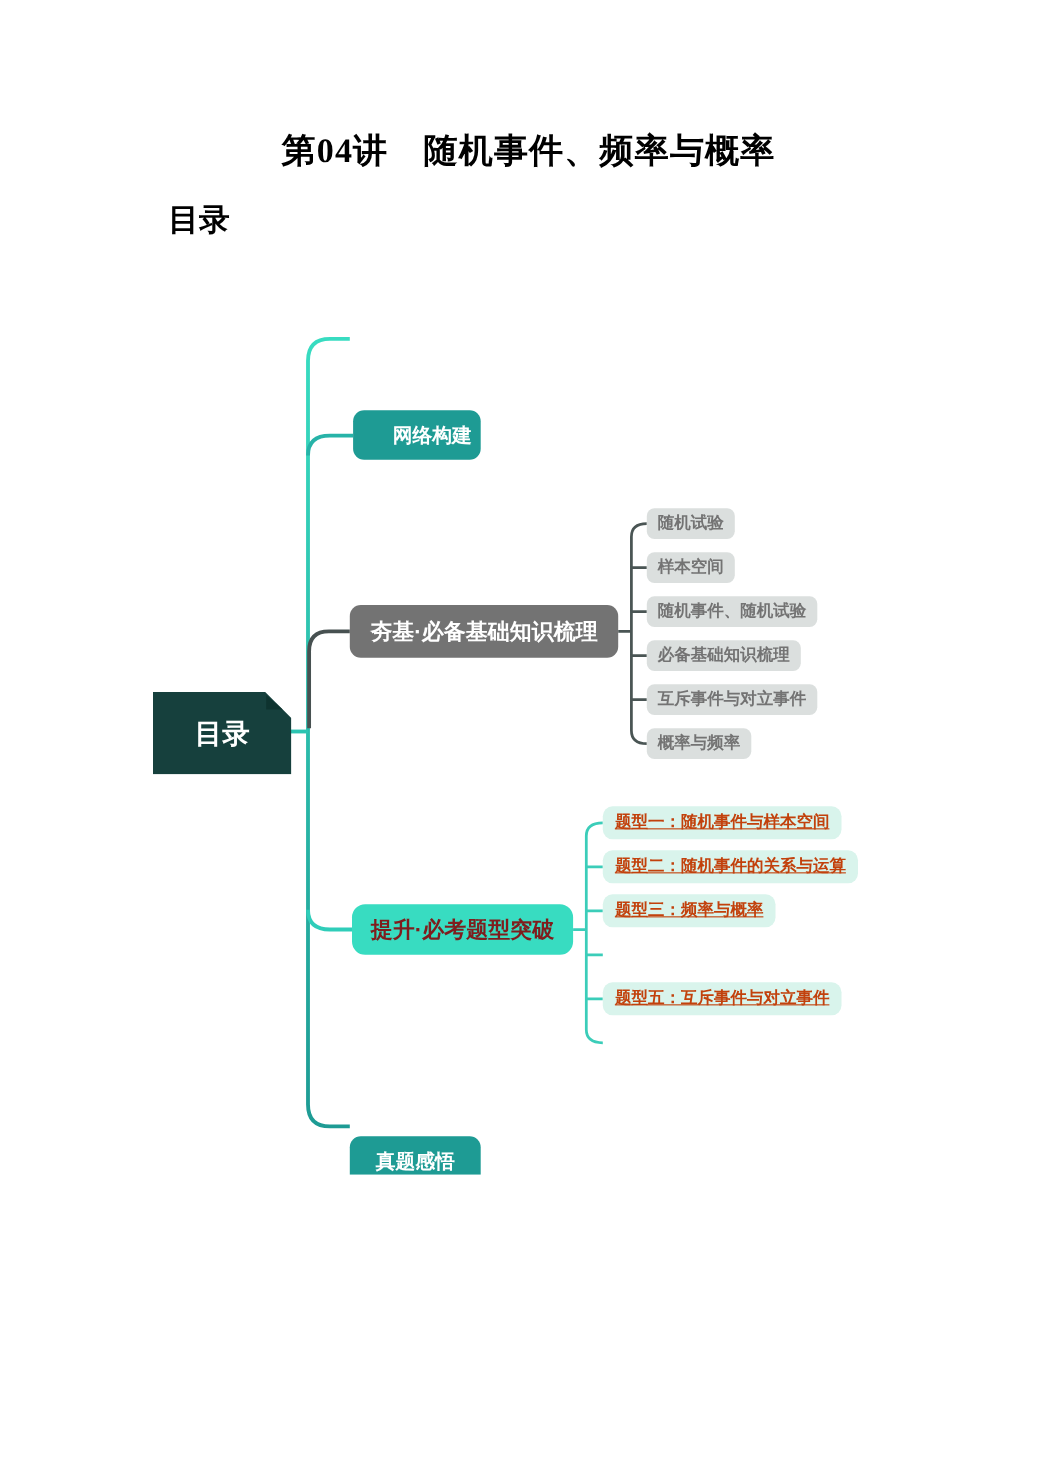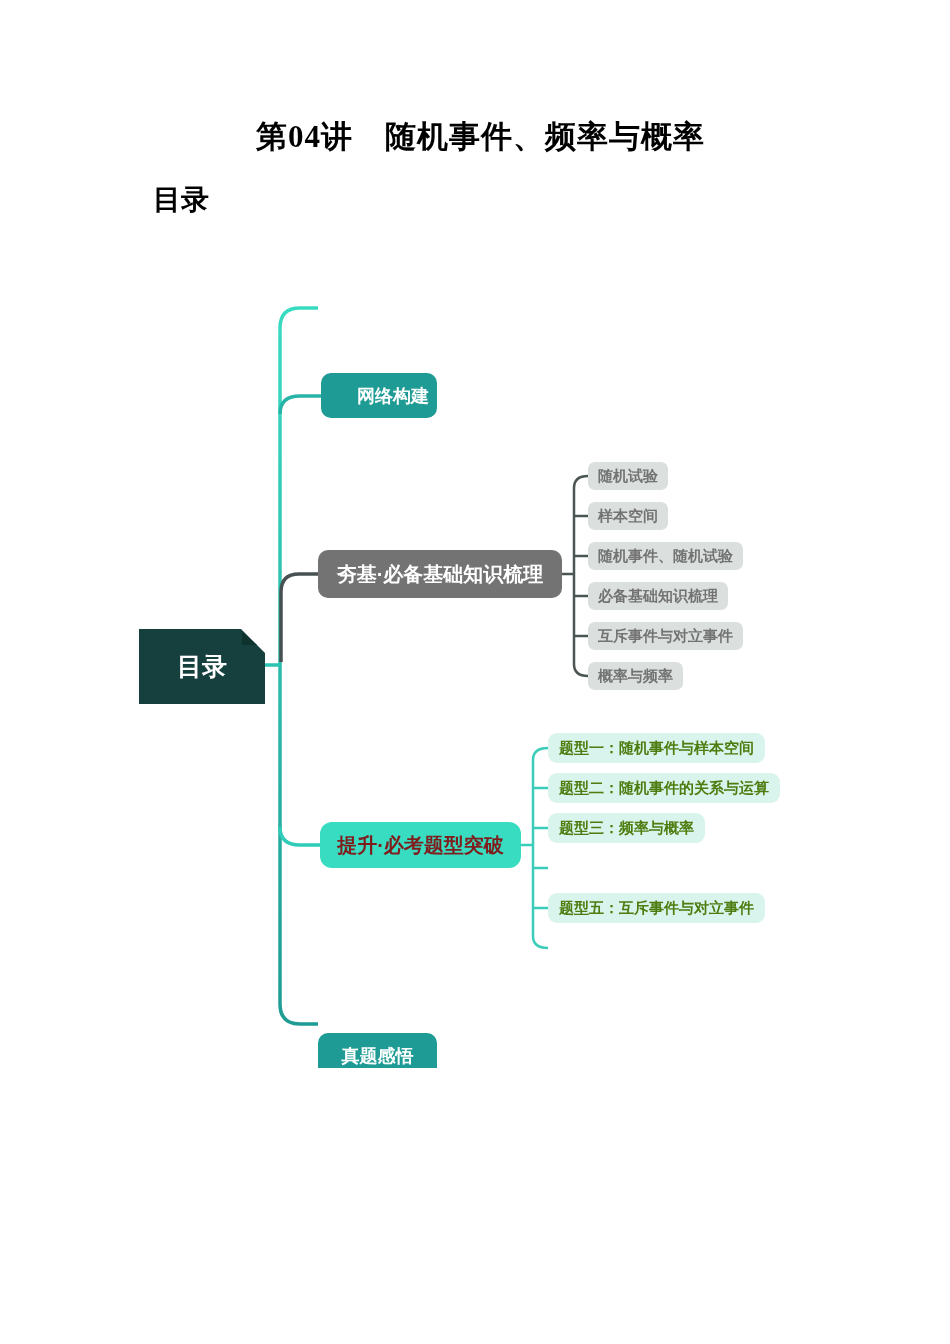--- a/index.html
+++ b/index.html
@@ -41,21 +41,21 @@
                 color:#7f1d1d; font-size:20px; border-radius:12px; }
   .b-zhenti   { left:318px; top:1001px; width:119px; height:45px; background:#1E9B94;margin-top:32px; }
 
   .child { position:absolute; font-weight:bold; white-space:nowrap; }
   .child-gray {
     left:588px; height:28px; padding:4px 10px; border-radius:7px;
     background:#DBDFDE; color:#737373; font-size:15px; line-height:20px;
   }
   .child-mint {
     left:548px; height:30px; padding:5px 11px; border-radius:9px;
-    background:#D9F4EC; color:#4d7c0f; font-size:15px; line-height:20px;
+    background:#D9F4EC; color:#c2410c; font-size:15px; line-height:20px;text-decoration:underline;
   }
 
   .badge { position:absolute; left:118px; top:1167px; display:flex; }
   .coin {
     width:31px; height:31px; border-radius:50%; background:#F8CB92;
     padding:2px; margin-right:-3px; position:relative; z-index:1;
   }
   .coin-mid { width:100%; height:100%; border-radius:50%; background:#ffffff; padding:2px; }
   .coin-core {
     width:100%; height:100%; border-radius:50%; background:#F2A44D;

